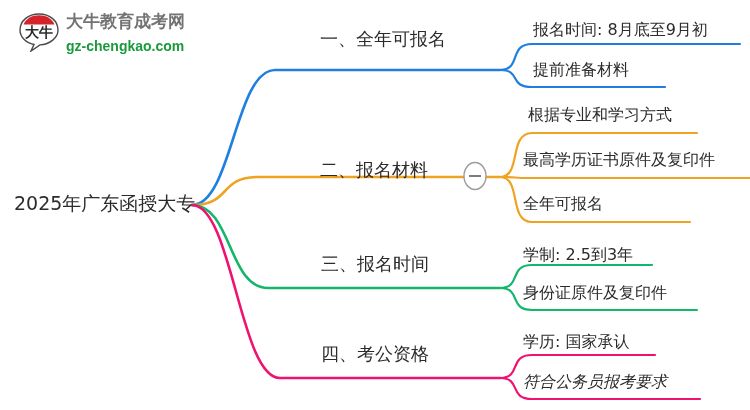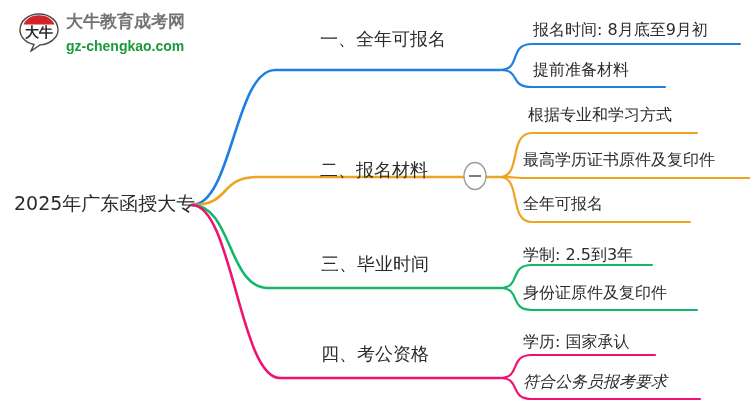--- a/index.html
+++ b/index.html
@@ -130,21 +130,21 @@
   <div class="node node-root">2025年广东函授大专</div>
 
   <div id="labels">
       <div class="node node-branch" style="left: 320px; top: 30px;">一、全年可报名</div>
       <div class="node node-leaf" style="left: 533px; top: 22px;">报名时间: 8月底至9月初</div>
       <div class="node node-leaf" style="left: 533px; top: 62px;">提前准备材料</div>
       <div class="node node-branch" style="left: 320px; top: 145px; margin-top: 16px;">二、报名材料</div>
       <div class="node node-leaf" style="left: 528px; top: 107px;">根据专业和学习方式</div>
       <div class="node node-leaf" style="left: 523px; top: 152px;">最高学历证书原件及复印件</div>
       <div class="node node-leaf" style="left: 523px; top: 196px;">全年可报名</div>
-      <div class="node node-branch" style="left: 321px; top: 255px;">三、毕业时间</div>
+      <div class="node node-branch" style="left: 321px; top: 255px;">三、报名时间</div>
       <div class="node node-leaf" style="left: 523px; top: 247px;">学制: 2.5到3年</div>
       <div class="node node-leaf" style="left: 523px; top: 285px;">身份证原件及复印件</div>
       <div class="node node-branch" style="left: 321px; top: 345px; text-align: center;">四、考公资格</div>
       <div class="node node-leaf" style="left: 523px; top: 334px;">学历: 国家承认</div>
       <div class="node node-leaf" style="left: 523px; top: 374px; font-style: italic;">符合公务员报考要求</div>
     </div>
 
   <div class="collapse-btn">
     <svg viewBox="0 0 26 30" width="26" height="30" xmlns="http://www.w3.org/2000/svg">
       <ellipse cx="13" cy="15" rx="11" ry="13.5" fill="#ffffff" stroke="#9b9b9b" stroke-width="1.4"></ellipse>

